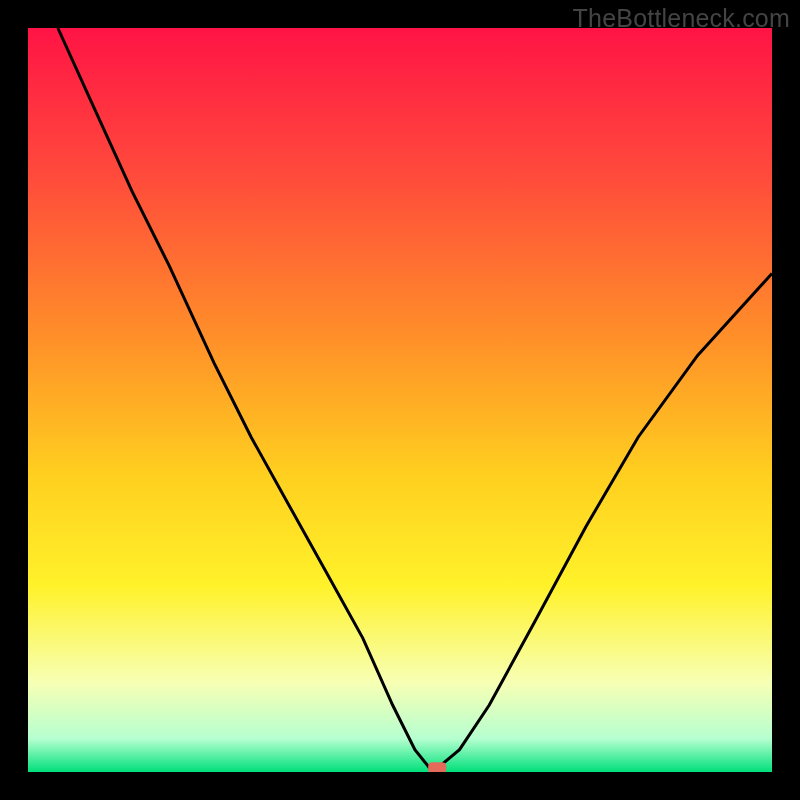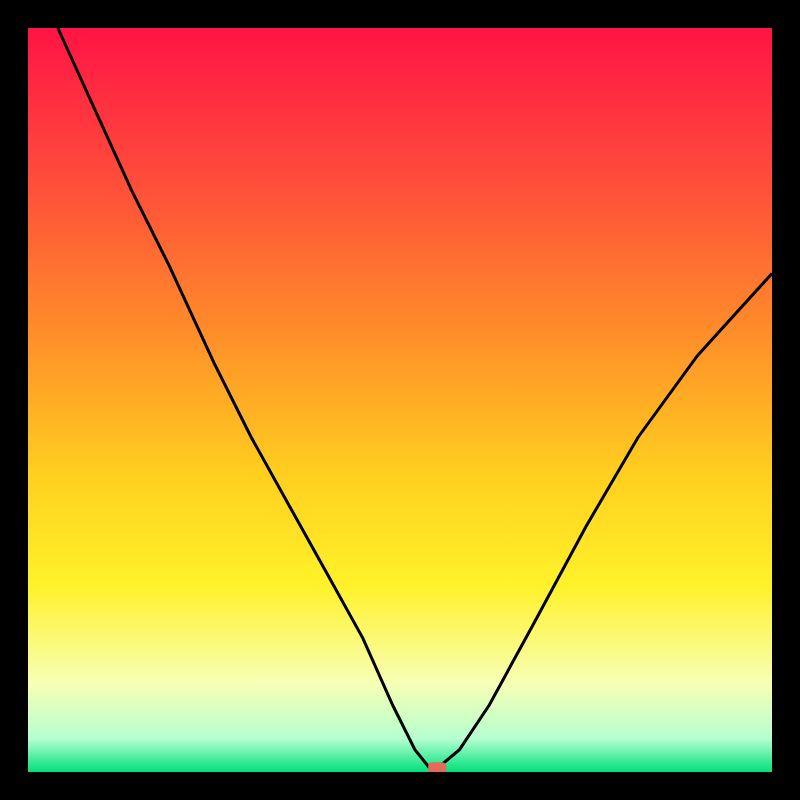--- a/index.html
+++ b/index.html
@@ -55,14 +55,15 @@
             <stop offset="95.5%" stop-color="#b6ffd0"></stop>
             <stop offset="100%" stop-color="#00e07a"></stop>
           </linearGradient>
       </defs>
       <rect id="bg-rect" x="0" y="0" width="744" height="744" fill="url(#bg-grad)"></rect>
       <path id="curve-path" fill="none" stroke="#000000" stroke-width="3" d="M29.8 0.0 L67.0 81.8 L104.2 163.7 L141.4 238.1 L186.0 334.8 L223.2 409.2 L260.4 476.2 L297.6 543.1 L334.8 610.1 L364.6 677.0 L386.9 721.7 L401.8 740.3 L409.2 740.3 L431.5 721.7 L461.3 677.0 L505.9 595.2 L558.0 498.5 L610.1 409.2 L669.6 327.4 L744.0 245.5"></path>
       <rect id="marker" rx="4" ry="4" width="18" height="11" x="400.2" y="734.3" fill="#e46a5a"></rect>
     </svg>
   </div>
 
+  <div class="watermark">TheBottleneck.com</div>
 
 </div>
 
 </body></html>

